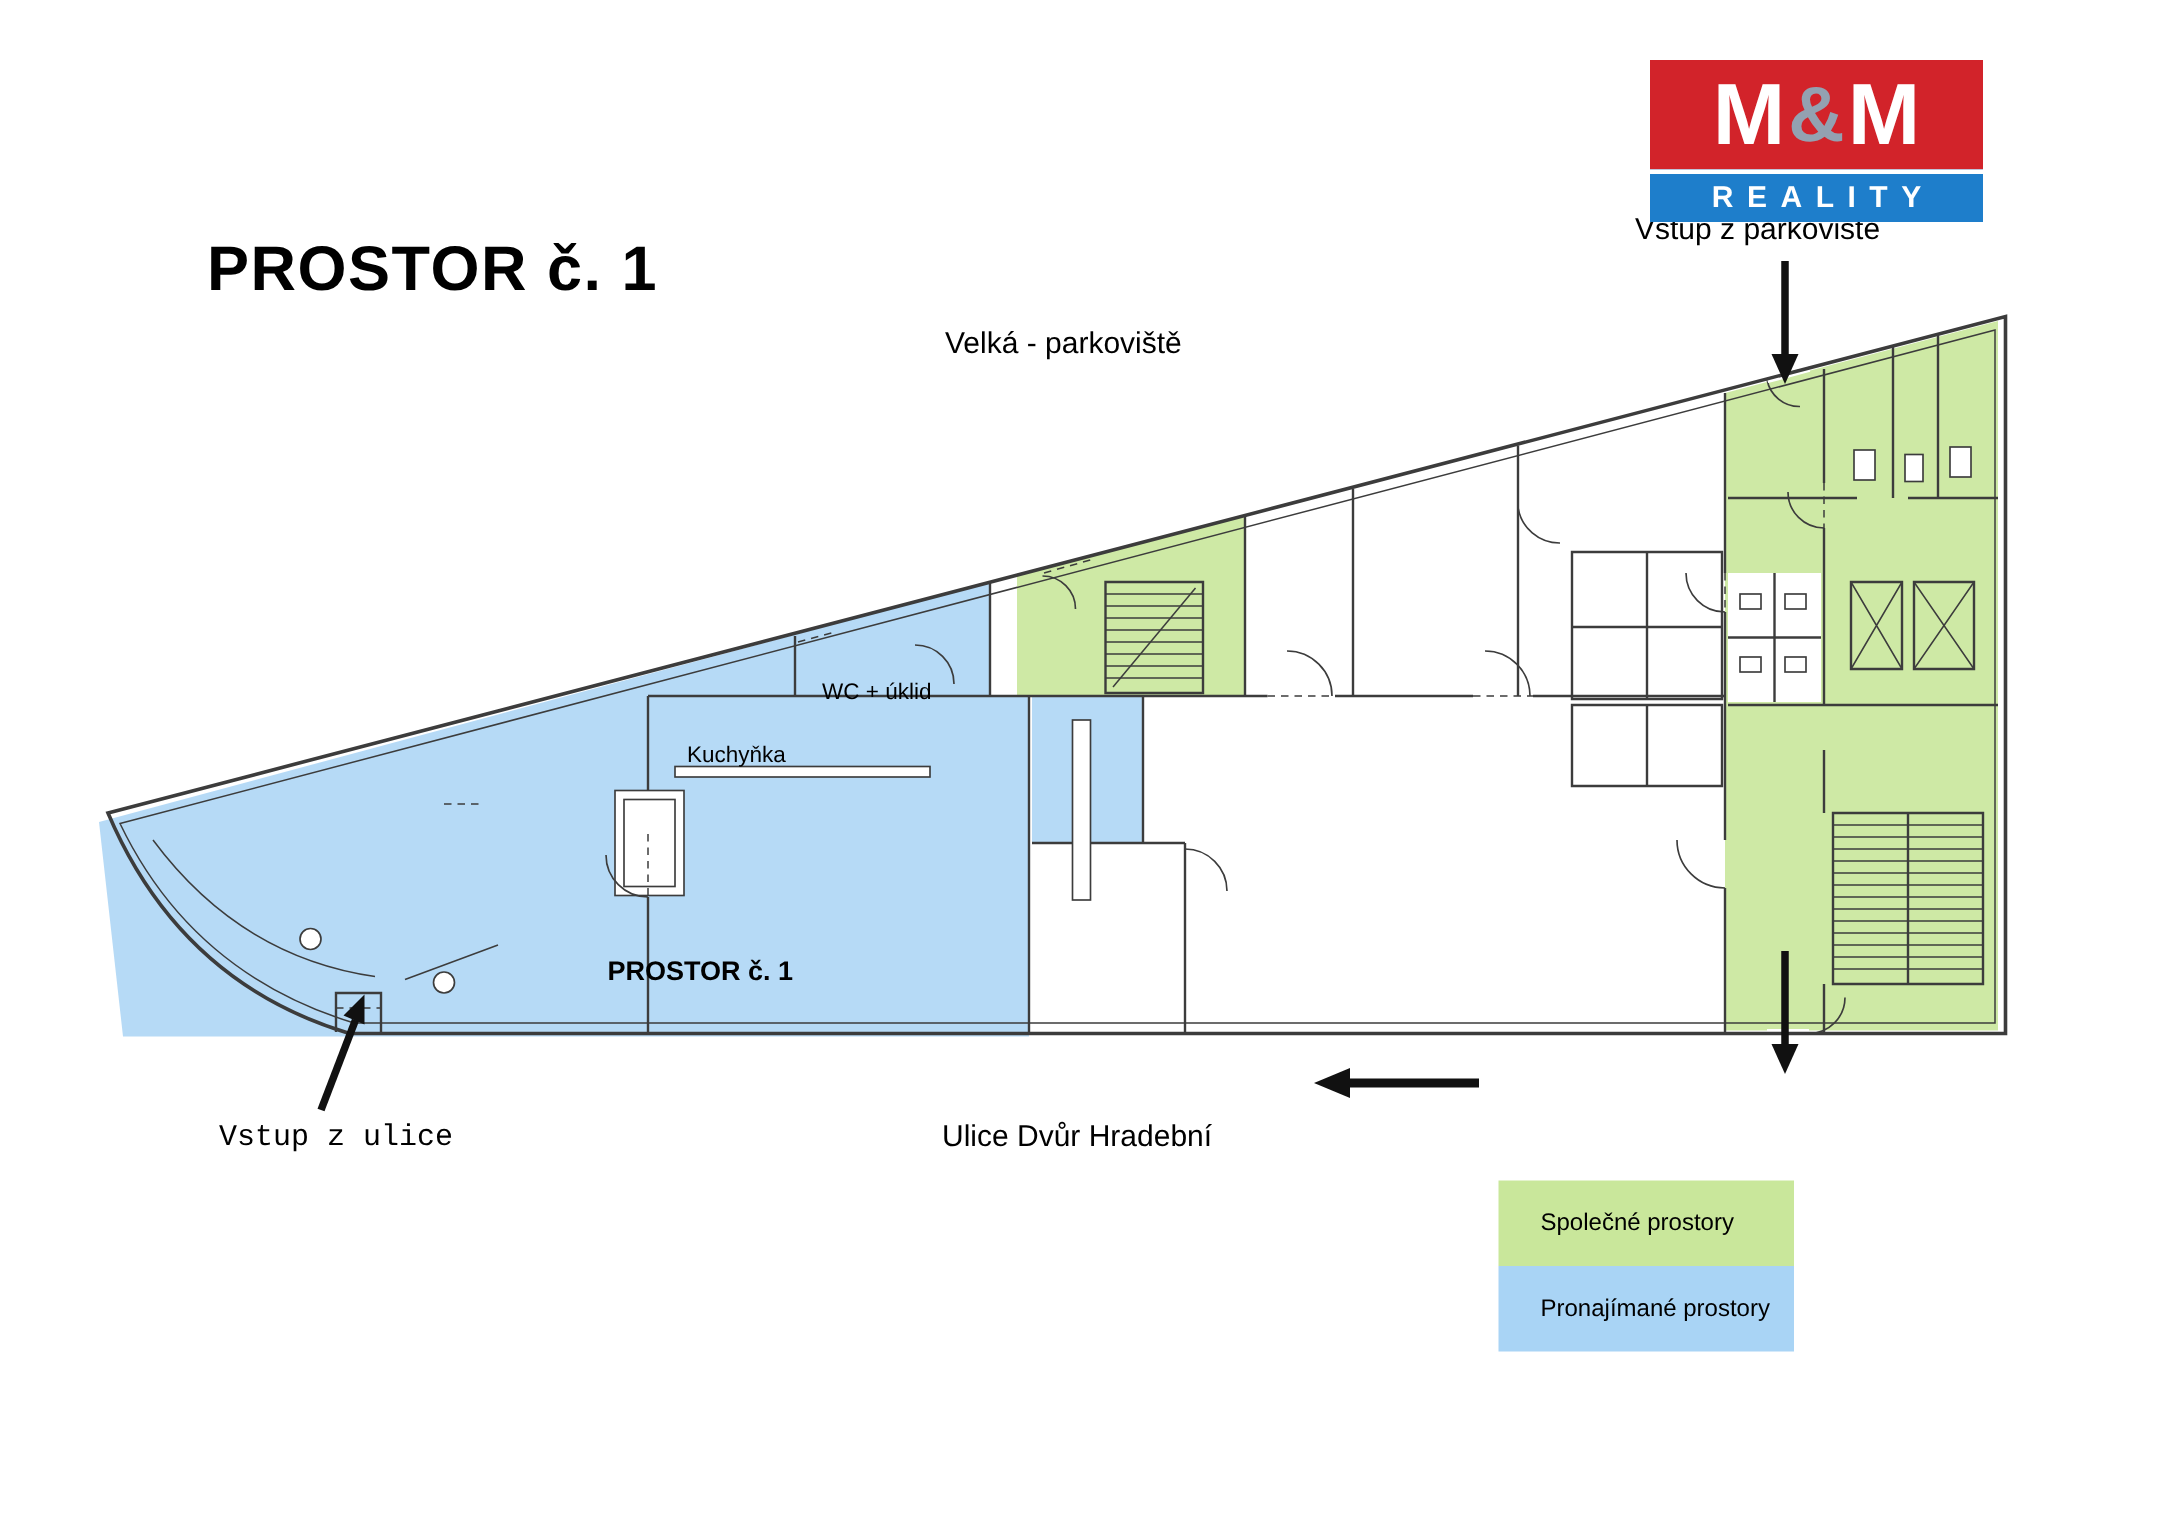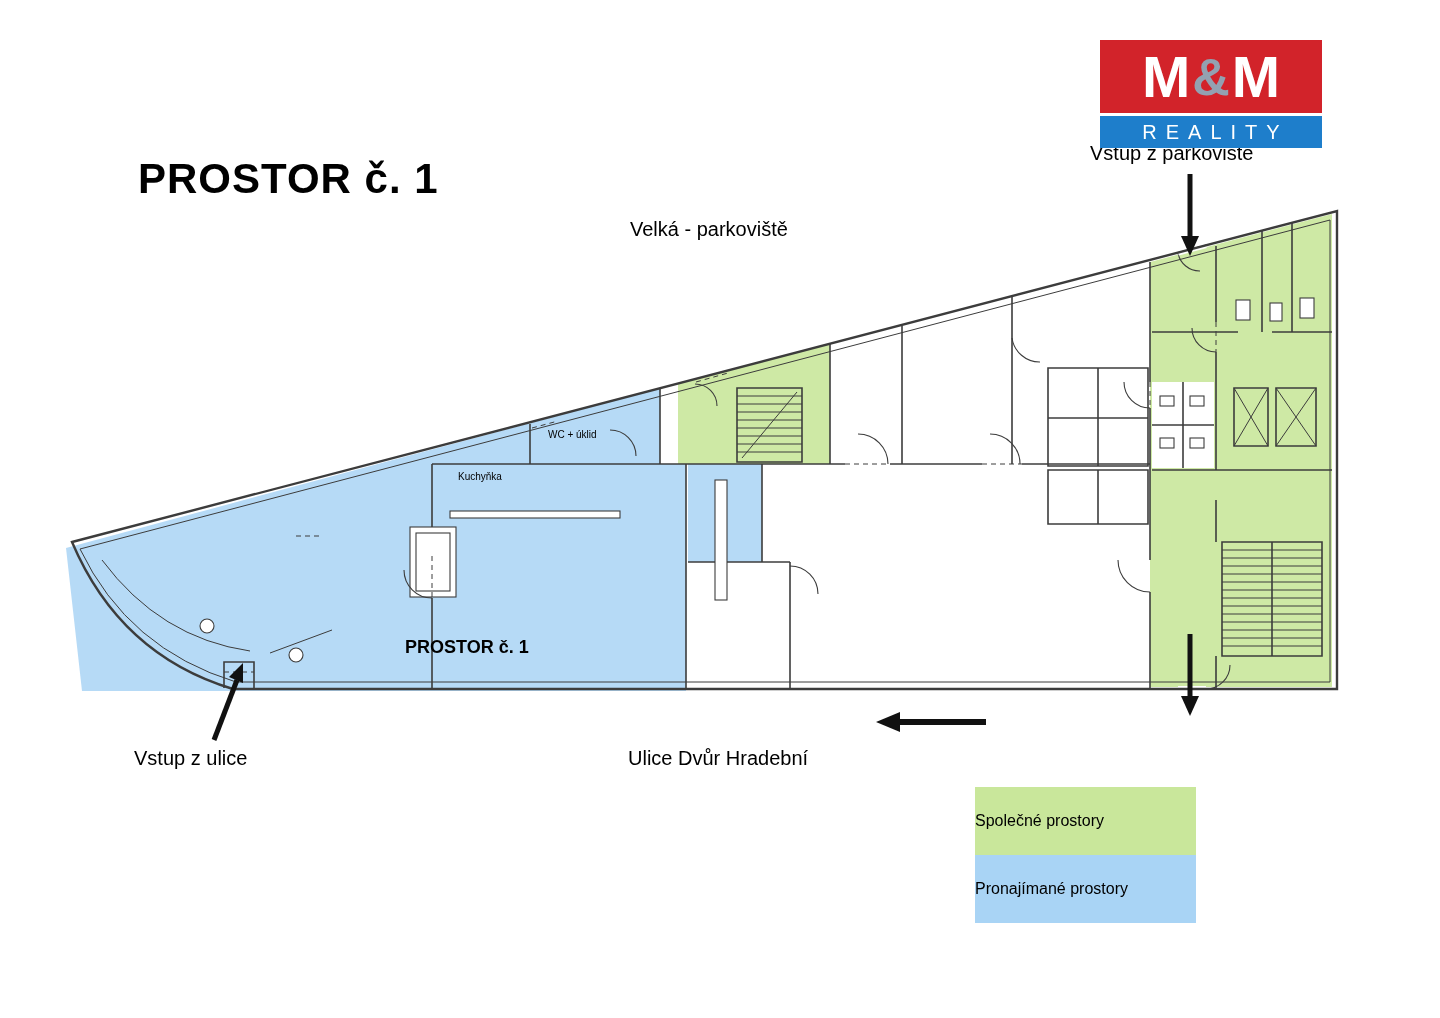--- a/index.html
+++ b/index.html
@@ -20,37 +20,37 @@
   .thin{stroke:var(--line);stroke-width:1;fill:none;}
   .door{stroke:var(--line);stroke-width:1.1;fill:none;}
   .dash{stroke:var(--line);stroke-width:1;stroke-dasharray:5 4;fill:none;}
   .fixture{stroke:var(--line);stroke-width:1.1;fill:#fff;}
   .gapline{stroke:#fff;stroke-width:6;fill:none;}
   .arrow-line{stroke:var(--arrow);fill:none;}
   .arrow-head{fill:var(--arrow);stroke:none;}
 
   
   .label{position:absolute;z-index:3;font-size:20px;white-space:nowrap;}
-  .label.small{font-size:10px;}
+  .label.small{font-size:15px;margin-top:24px;}
   .label.bold{font-weight:700;font-size:18px;}
   #page-title{position:absolute;left:138px;top:155px;z-index:3;
     font-size:42px;font-weight:800;letter-spacing:1px;}
 
   
   #logo{position:absolute;left:1100px;top:40px;width:222px;z-index:5;}
   #logo .mark{height:73px;background:var(--logo-red);display:flex;align-items:center;justify-content:center;
     font-weight:800;font-size:58px;line-height:1;color:#fff;}
   #logo .mark .amp{color:var(--logo-amp);font-size:52px;padding:0 2px;}
   #logo .bar{height:32px;background:var(--logo-blue);border-top:3px solid #fff;
     display:flex;align-items:center;justify-content:center;color:#fff;
-    font-weight:400;font-size:20px;letter-spacing:9px;text-indent:9px;}
+    font-weight:700;font-size:20px;letter-spacing:9px;text-indent:9px;}
 
   
   #legend{position:absolute;left:975px;top:787px;width:221px;z-index:3;}
-  .legend-row{height:68px;display:flex;align-items:center;padding-left:0;font-size:16px;}
+  .legend-row{height:57px;display:flex;align-items:center;padding-left:28px;font-size:16px;margin-left:24px;}
   .legend-row.green{background:var(--common-green);}
   .legend-row.blue{background:var(--rented-blue);text-align:right;}
 </style>
 </head>
 <body>
 
 <div id="screen">
 
   <svg id="plan-svg" width="1440" height="1018" viewBox="0 0 1440 1018">
 
@@ -201,21 +201,21 @@
   <div class="label" style="left:630px;top:218px;">Velká - parkoviště</div>
 
   <div class="label" style="left:1090px;top:142px;z-index:2;">Vstup z parkoviště</div>
 
   <div class="label small" style="left:548px;top:429px;">WC + úklid</div>
 
   <div class="label small" style="left:458px;top:471px;text-align:right;">Kuchyňka</div>
 
   <div class="label bold" style="left:405px;top:637px;">PROSTOR č. 1</div>
 
-  <div class="label" style="left:134px;top:747px;">Vstup z ulice</div>
+  <div class="label" style="left:146px;top:747px;font-family:Liberation Mono, monospace;">Vstup z ulice</div>
 
   <div class="label" style="left:628px;top:747px;">Ulice Dvůr Hradební</div>
 
   <div id="logo">
     <div class="mark">
       <span>M</span>
         <span class="amp">&amp;</span>
         <span>M</span>
     </div>
     <div class="bar">REALITY</div>

